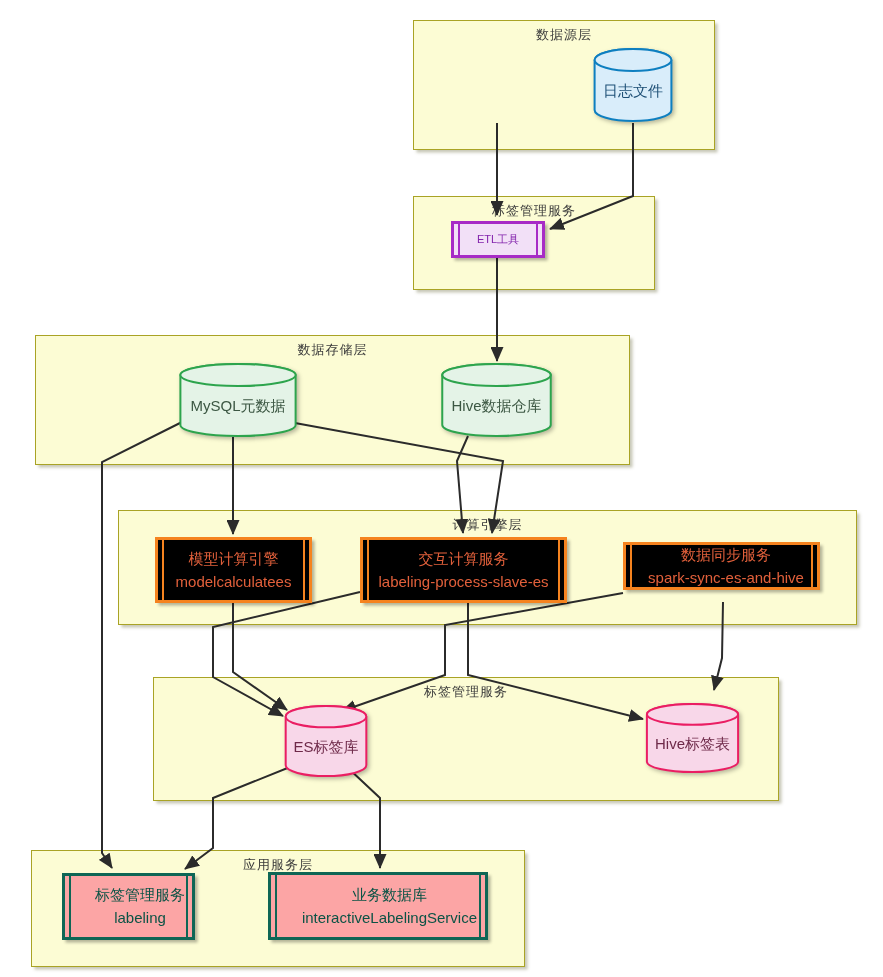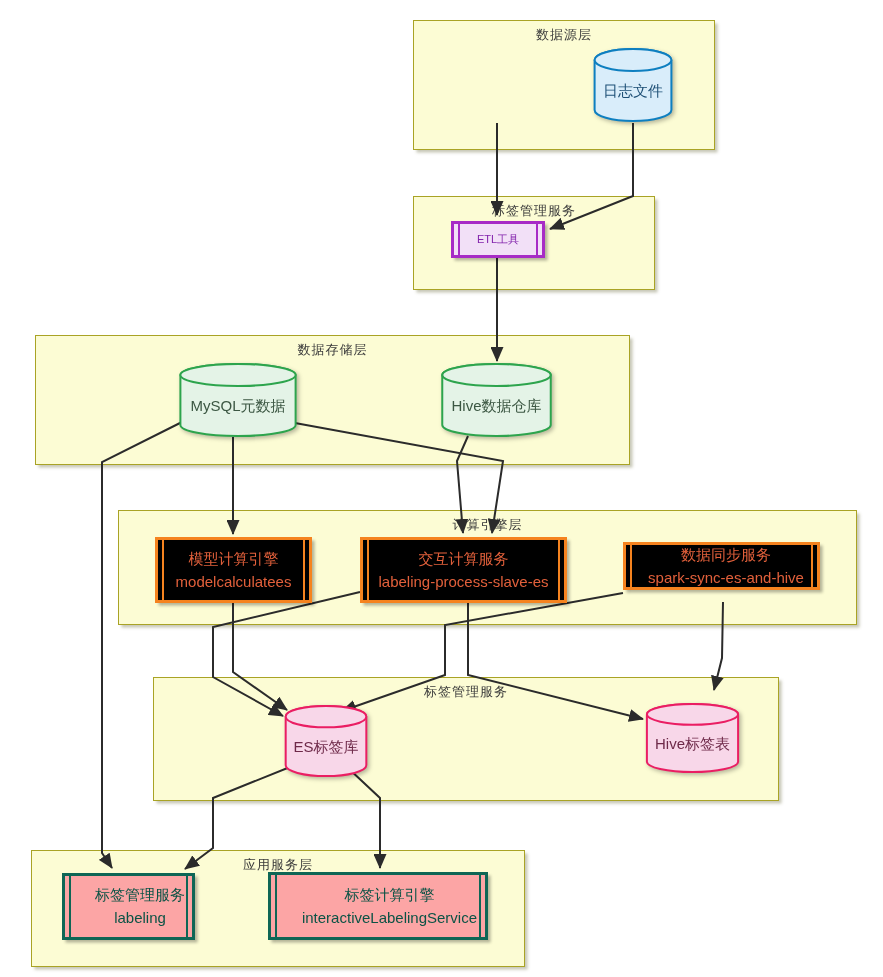--- a/index.html
+++ b/index.html
@@ -156,17 +156,17 @@
     <span class="t1">数据同步服务</span>
     <span class="t2">spark-sync-es-and-hive</span>
   </div>
 
   <div class="pp-box teal" style="left:62px;top:873px;width:133px;height:67px;">
     <span class="t1">标签管理服务</span>
     <span class="t2">labeling</span>
   </div>
 
   <div class="pp-box teal" style="left:268px;top:872px;width:220px;height:68px;">
-    <span class="t1">标签计算引擎</span>
+    <span class="t1">业务数据库</span>
     <span class="t2">interactiveLabelingService</span>
   </div>
 
 </div>
 
 </body></html>

